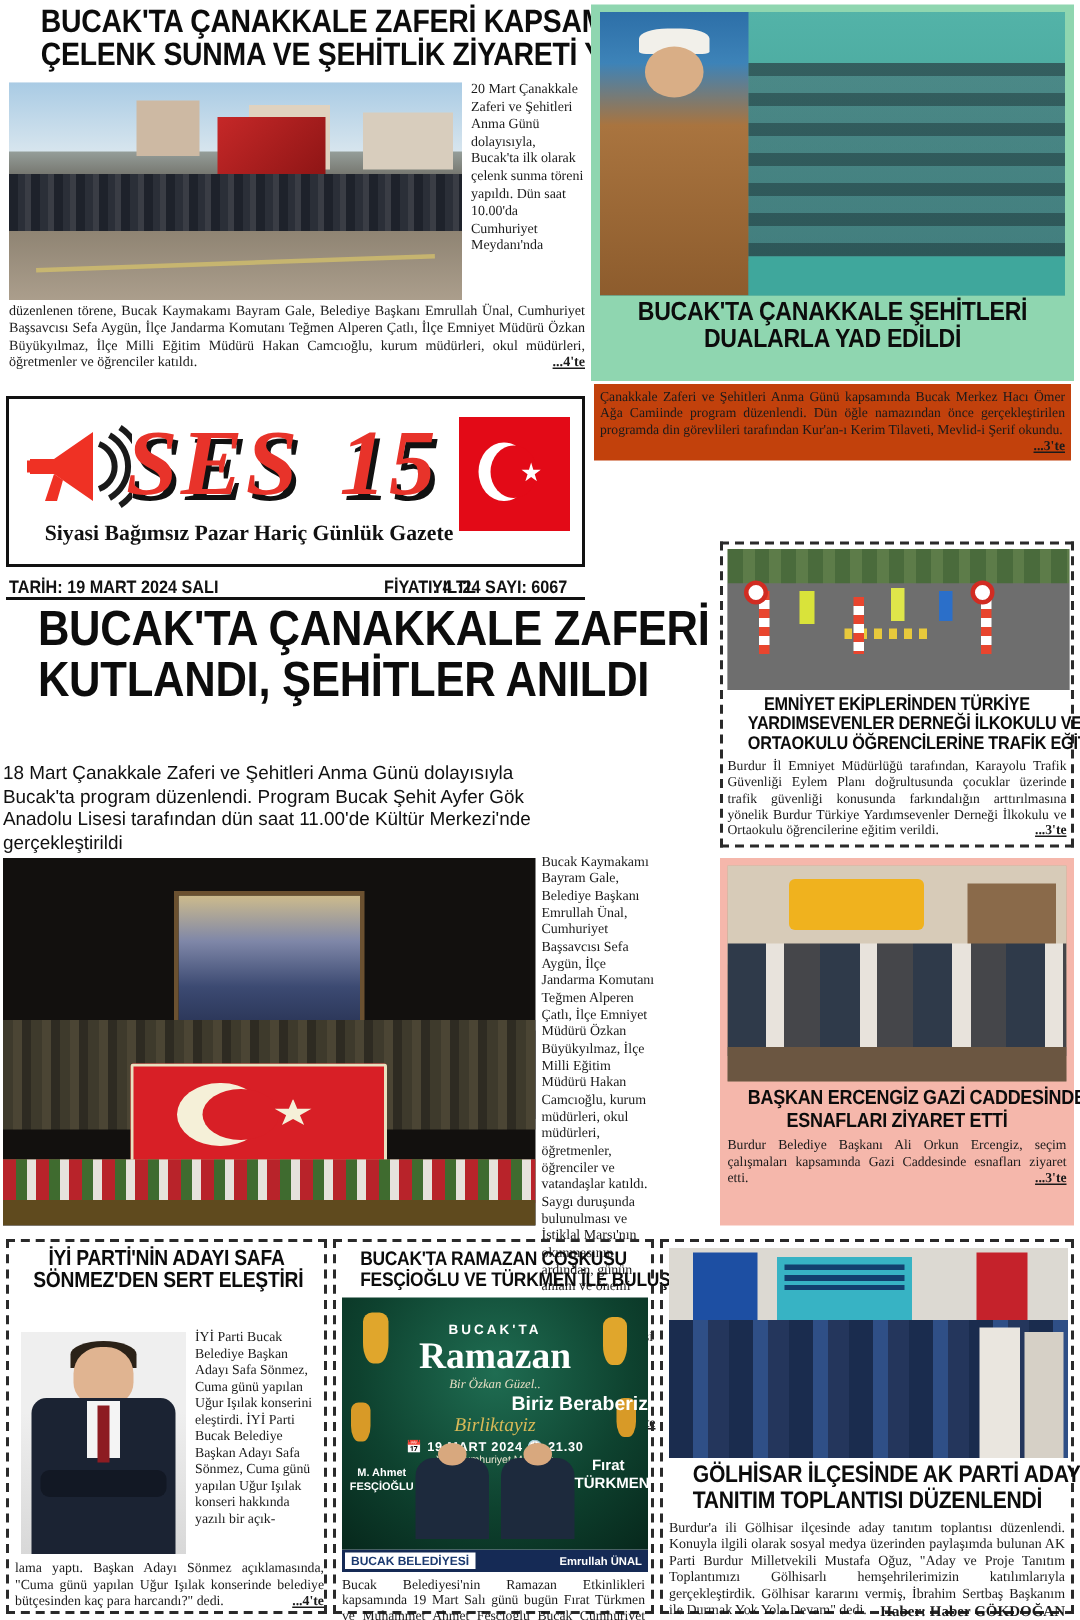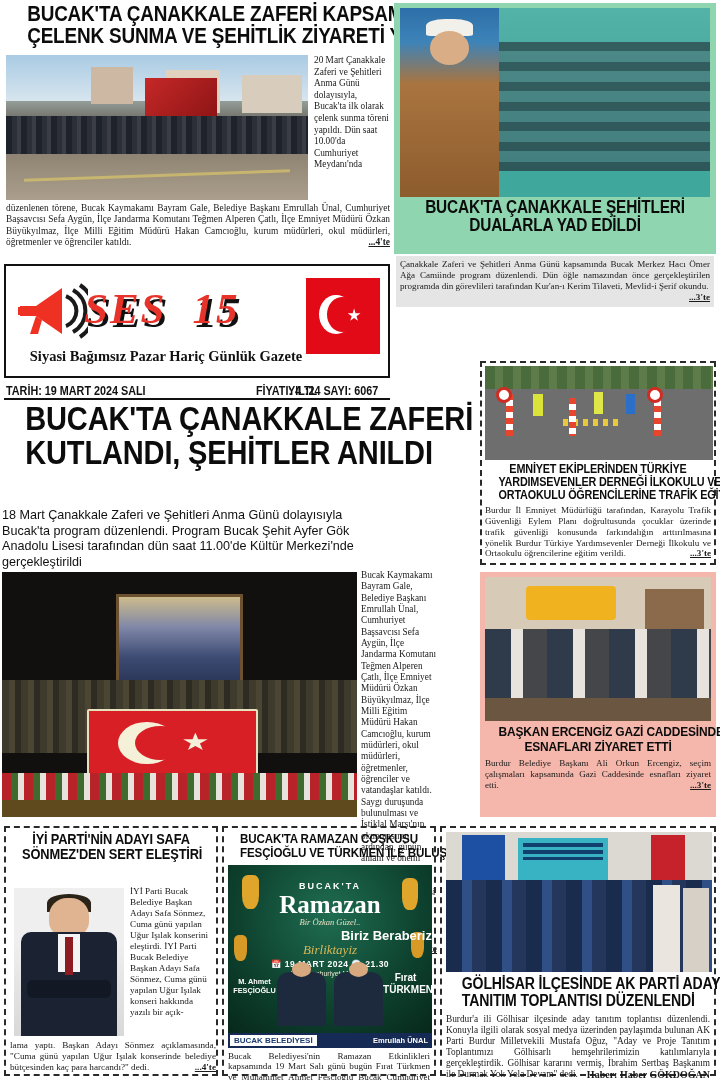--- a/index.html
+++ b/index.html
@@ -64,27 +64,27 @@
      background:linear-gradient(180deg,#53b3a8 0%,#49a79d 40%,#3e9a92 100%);}
   #tr-photo .imam{position:absolute;left:0;top:0;width:32%;height:100%;
      background:linear-gradient(180deg,#2d6fa8 0%,#3d83b8 18%,#a9743f 40%,#8d5c2d 100%);}
   #tr-photo .imam .head{position:absolute;left:30%;top:12%;width:40%;height:18%;border-radius:50%;background:#d9ae86;}
   #tr-photo .imam .cap{position:absolute;left:26%;top:6%;width:48%;height:9%;border-radius:40% 40% 10% 10%;background:#f2f0ea;}
   #tr-photo .rows{position:absolute;left:32%;top:18%;width:68%;height:70%;
      background:repeating-linear-gradient(180deg,rgba(30,30,40,.55) 0 9px,rgba(70,70,85,.35) 9px 20px);}
   #tr-photo .carpet{position:absolute;left:32%;bottom:0;width:68%;height:14%;background:#3fa79c;}
   #tr-head { position:absolute; left:0; top:196px; width:322px; font-size:17.5px;}
   #tr-head div{white-space:nowrap;}
-  #tr-body { position:absolute; left:396px; top:256px; width:318px; font-size:9.1px; line-height:1.2; background:#e5e5e5; padding:3px 4px 4px 4px;}
+  #tr-body { position:absolute; left:396px; top:256px; width:318px; font-size:9.1px; line-height:1.2; background:#c2410c; padding:3px 4px 4px 4px;}
 
   
   #masthead { position:absolute; left:4px; top:264px; width:386px; height:114px; border:2.5px solid #111; background:#fff;}
   #logo-megaphone{position:absolute;left:10px;top:16px;width:72px;height:58px;}
   #ses-text{position:absolute;left:78px;top:4px;width:228px;height:78px;}
-  .sesword{font-family:"Liberation Serif",serif;font-weight:bold;font-style:italic;font-size:43px;color:#e8332a;
+  .sesword{font-family:"Liberation Serif",serif;font-weight:bold;font-style:italic;font-size:62px;color:#e8332a;
      text-shadow:3px 4px 0 #111;letter-spacing:2px;line-height:78px;}
   #flag{position:absolute;right:8px;top:12px;width:74px;height:76px;background:#e30a17;}
   #flag .moon{position:absolute;left:17%;top:22%;width:46%;height:52%;border-radius:50%;background:#fff;}
   #flag .moon2{position:absolute;left:28%;top:25%;width:42%;height:46%;border-radius:50%;background:#e30a17;}
   #flag .star{position:absolute;left:56%;top:40%;width:18%;height:18%;background:#fff;
      clip-path:polygon(50% 0,61% 35%,98% 35%,68% 57%,79% 91%,50% 70%,21% 91%,32% 57%,2% 35%,39% 35%);}
   #slogan{position:absolute;left:0;top:82px;width:320px;text-align:center;
      font-family:"Liberation Serif",serif;font-weight:bold;font-size:14.5px;color:#111;}
 
   

